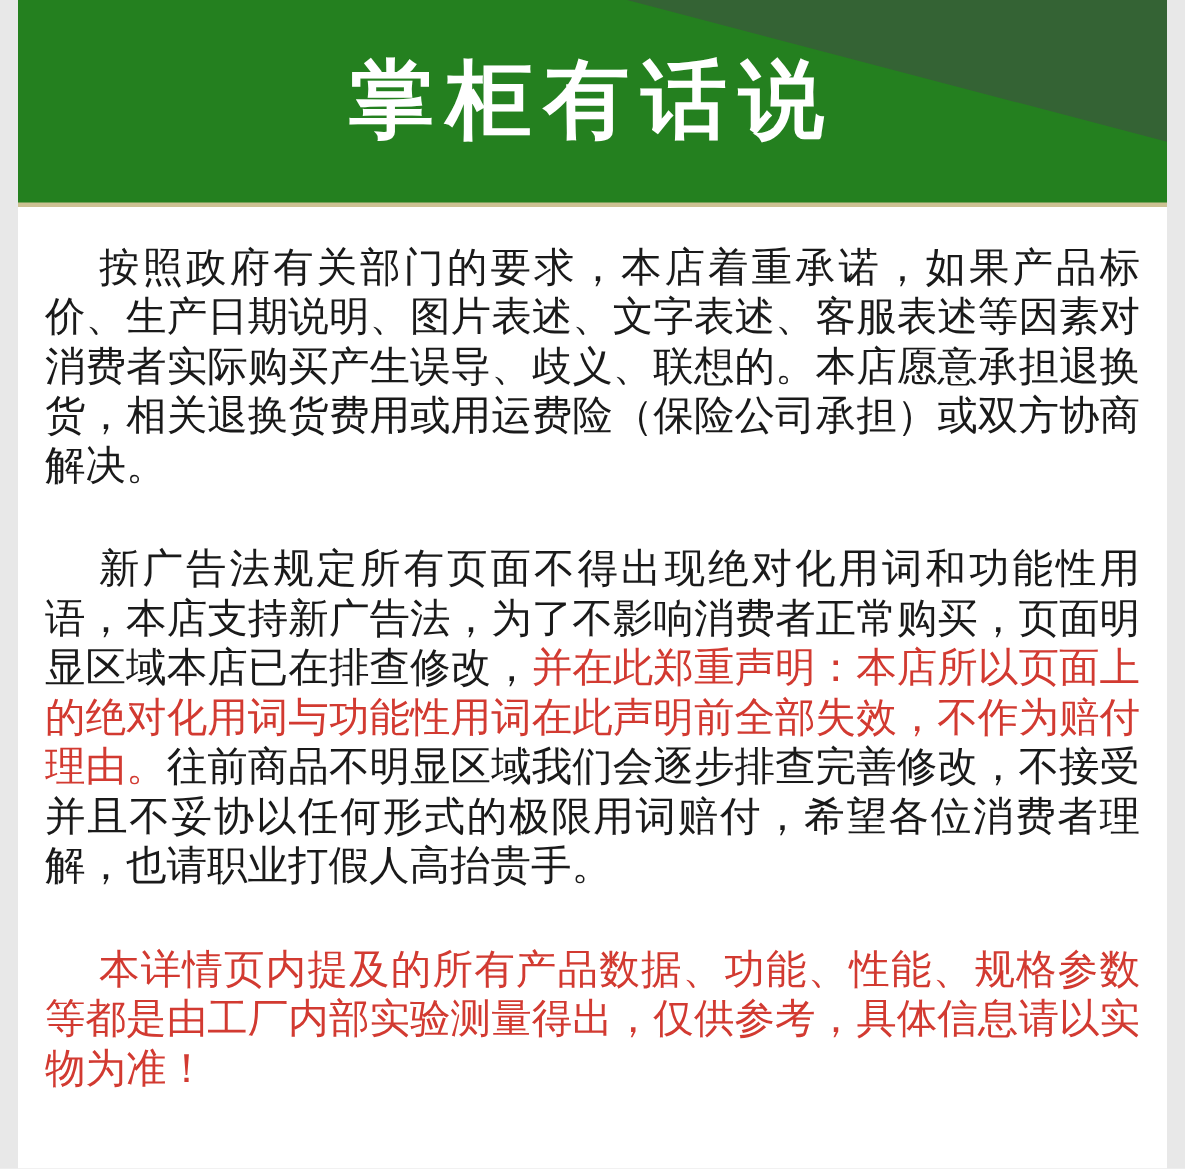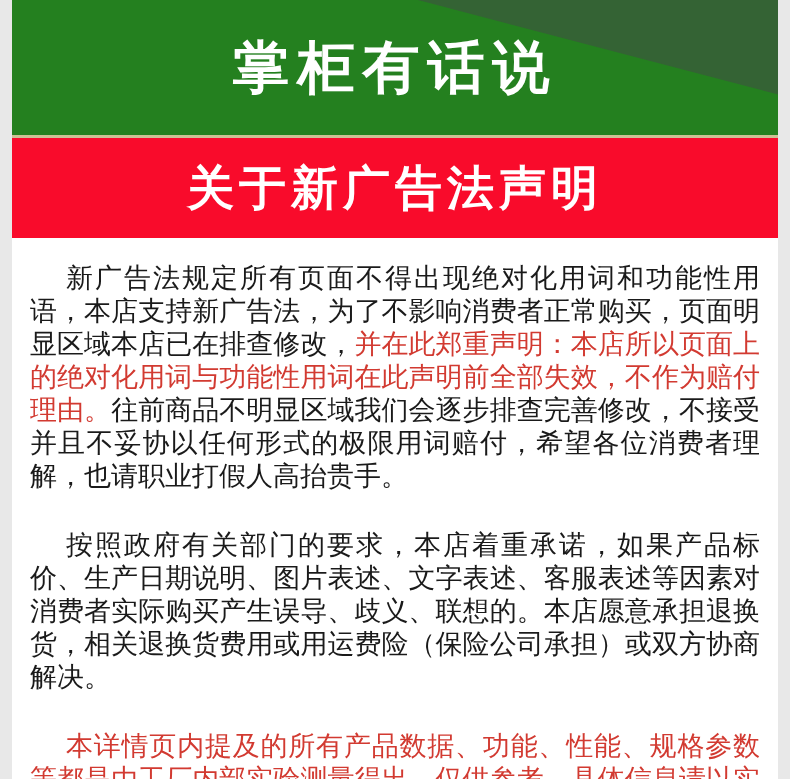--- a/index.html
+++ b/index.html
@@ -65,25 +65,22 @@
 </head>
 <body>
 
 <div class="page">
 
   <div class="green-banner">
     <div class="corner-shade"></div>
     <div class="title">掌柜有话说</div>
   </div>
 
-  <div class="red-banner">
-    <div class="title">关于新广告法声明</div>
-  </div>
 
   <div class="notice">
+    <p>按照政府有关部门的要求，本店着重承诺，如果产品标价、生产日期说明、图片表述、文字表述、客服表述等因素对消费者实际购买产生误导、歧义、联想的。本店愿意承担退换货，相关退换货费用或用运费险（保险公司承担）或双方协商解决。</p>
+
     <p><span>新广告法规定所有页面不得出现绝对化用词和功能性用语，本店支持新广告法，为了不影响消费者正常购买，页面明显区域本店已在排查修改，</span><span class="red-text">并在此郑重声明：本店所以页面上的绝对化用词与功能性用词在此声明前全部失效，不作为赔付理由。</span><span>往前商品不明显区域我们会逐步排查完善修改，不接受并且不妥协以任何形式的极限用词赔付，希望各位消费者理解，也请职业打假人高抬贵手。</span></p>
-
-    <p>按照政府有关部门的要求，本店着重承诺，如果产品标价、生产日期说明、图片表述、文字表述、客服表述等因素对消费者实际购买产生误导、歧义、联想的。本店愿意承担退换货，相关退换货费用或用运费险（保险公司承担）或双方协商解决。</p>
 
     <p class="red-text">本详情页内提及的所有产品数据、功能、性能、规格参数等都是由工厂内部实验测量得出，仅供参考，具体信息请以实物为准！</p>
   </div>
 
 </div>
 
 </body></html>

